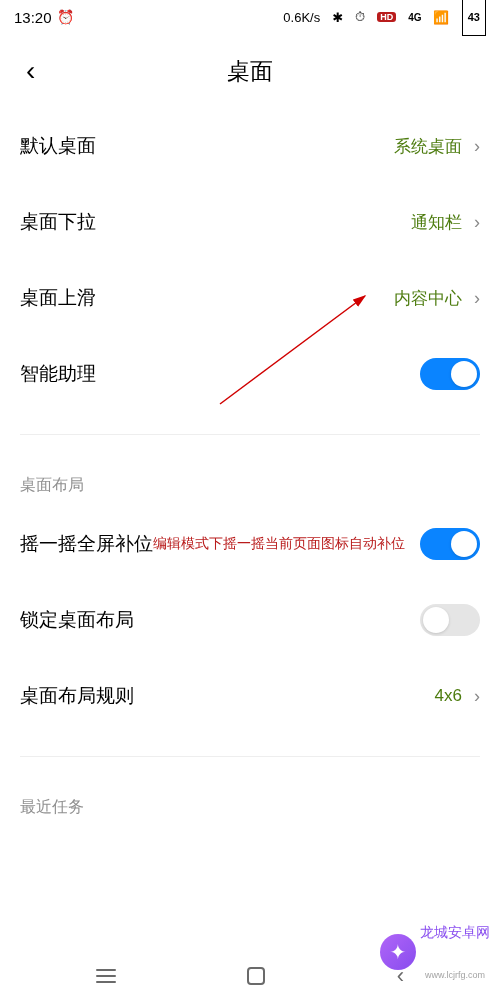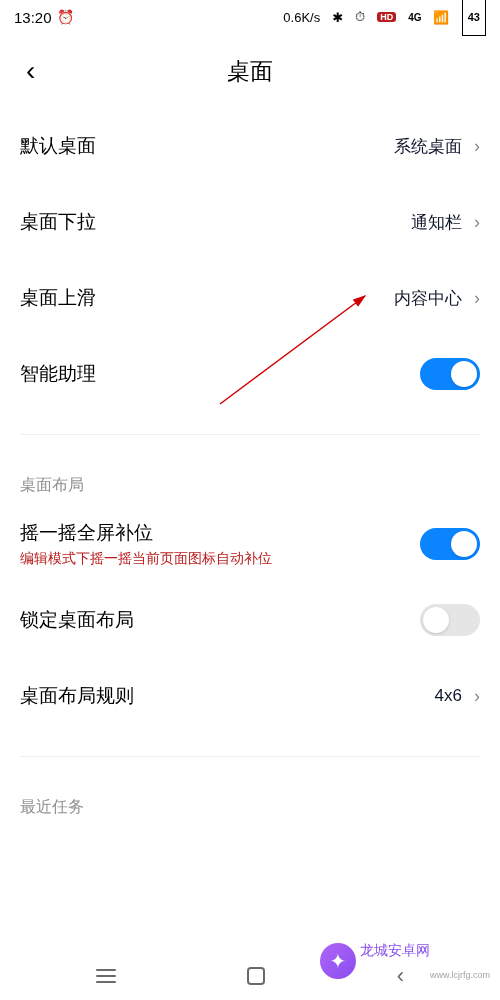--- a/index.html
+++ b/index.html
@@ -56,25 +56,25 @@
       font-weight: 500;
     }
     .content { padding: 0 20px; }
     .row {
       display: flex;
       align-items: center;
       justify-content: space-between;
       min-height: 76px;
       cursor: pointer;
     }
-    .row-label-group { display: flex; flex-direction: column; }
+    .row-label-group { display: flex; flex-direction: row; }
     .row-label { font-size: 19px; color: #000; }
     .row-sublabel { font-size: 14px; color: #b91c1c; margin-top: 4px; }
     .row-right { display: flex; align-items: center; gap: 12px; }
-    .row-value { font-size: 17px; color: #0f172a; }
+    .row-value { font-size: 17px; color: #4d7c0f; }
     .chevron { color: #8a8a8a; font-size: 18px; }
     .toggle {
       width: 60px;
       height: 32px;
       border-radius: 16px;
       position: relative;
       cursor: pointer;
     }
     .toggle-on { background: #0a84ff; }
     .toggle-off { background: #e5e5e5; }
@@ -130,21 +130,21 @@
       width: 36px;
       height: 36px;
       border-radius: 50%;
       background: linear-gradient(135deg, #a855f7, #7c3aed);
       display: flex;
       align-items: center;
       justify-content: center;
       color: #fff;
       font-size: 20px;
     }
-    .watermark-text { display: flex; flex-direction: row; text-align: center; }
+    .watermark-text { display: flex; flex-direction: column; text-align: center; }
     .watermark-main { font-size: 14px; color: #7c3aed; font-weight: 500; }
     .watermark-sub { font-size: 9px; color: #999; margin-top: 28px; }
     .spacer-small { height: 10px; }
   </style>
 </head>
 <body>
 
 <div class="status-bar">
   <div class="status-left">
     <span>13:20</span>

